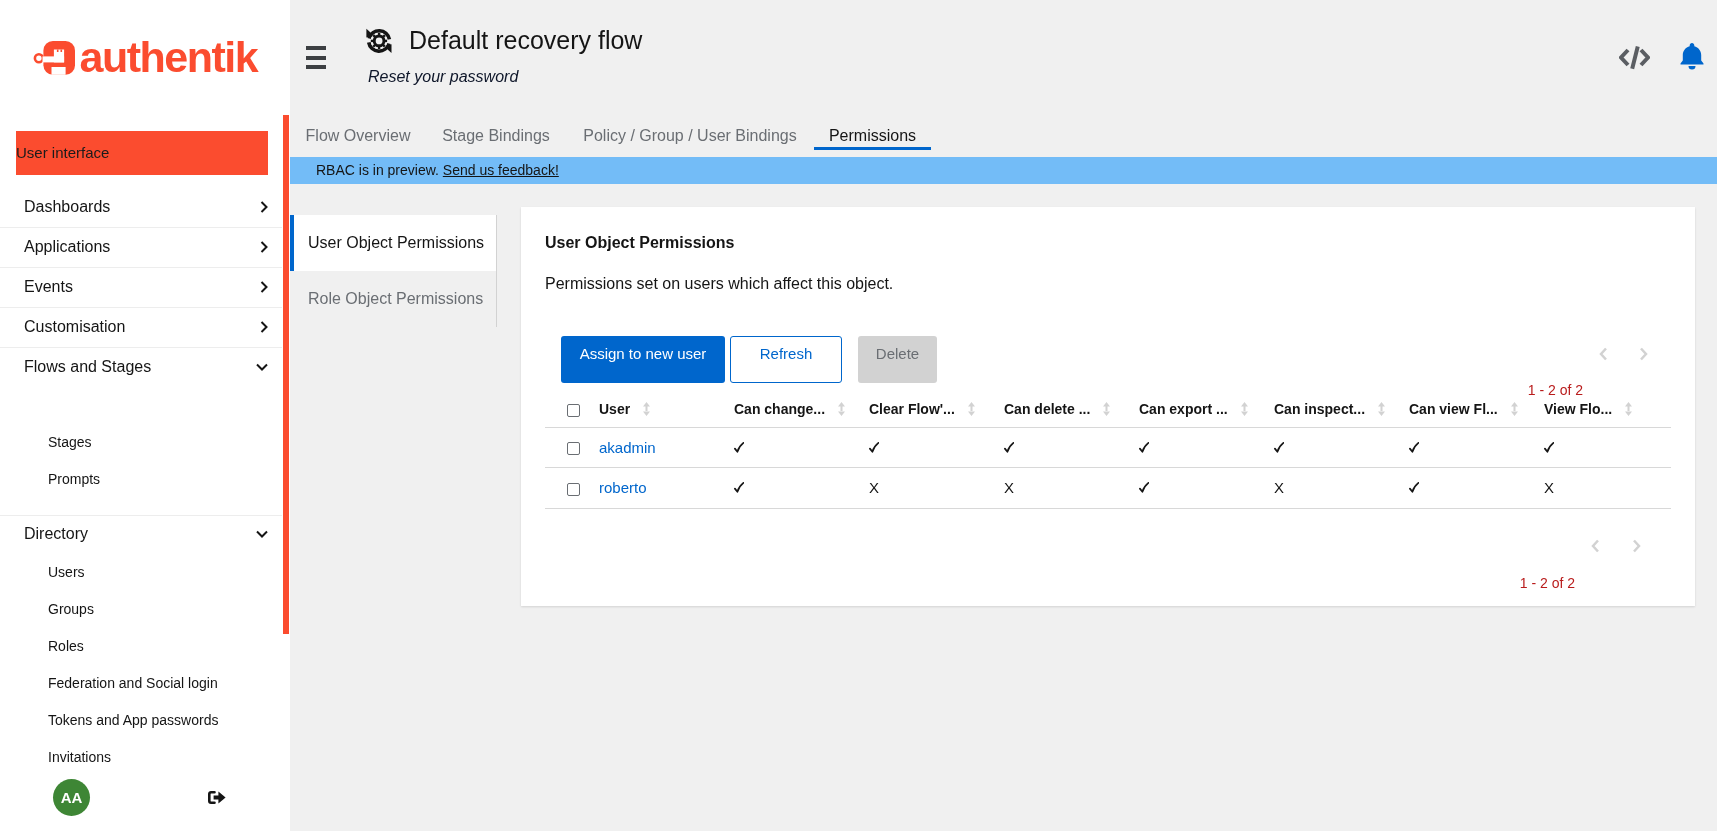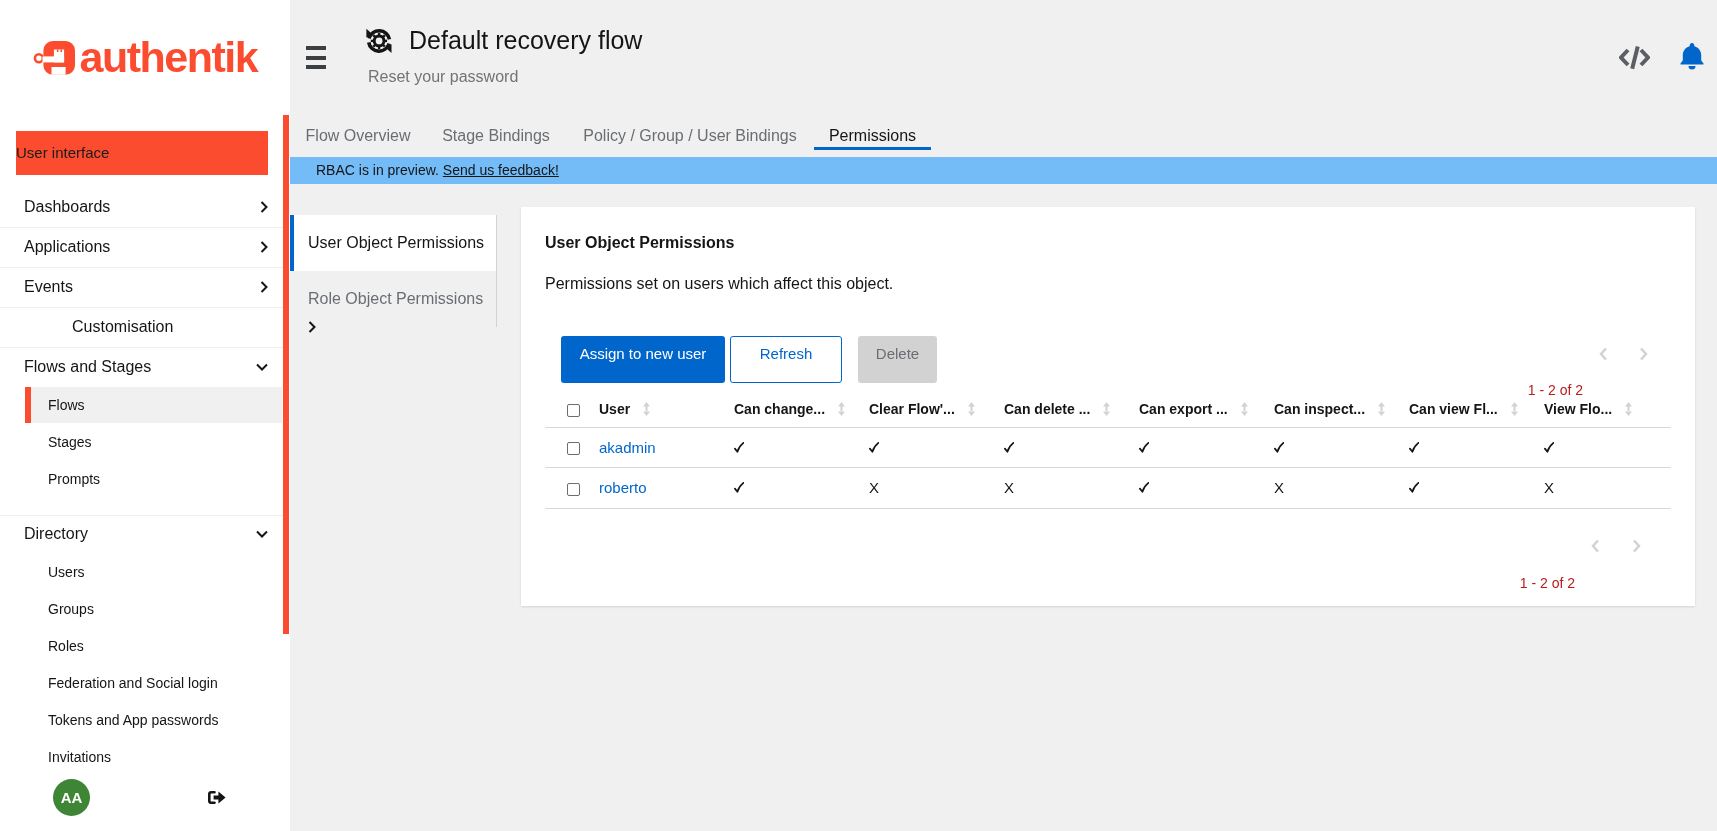--- a/index.html
+++ b/index.html
@@ -16,21 +16,21 @@
 .navsub { position:absolute; left:0; width:282px; height:37px; color:#151515; font-size:14px; line-height:37px; padding-left:48px; }
 .navsep { position:absolute; left:0; width:282px; height:1px; background:#ededed; }
 .chev { position:absolute; right:14px; top:50%; margin-top:-6px; }
 #flowsactive { position:absolute; left:25px; top:387px; width:257px; height:36px; background:#f0f0f0; border-left:6px solid #fb4c2f; color:#151515; font-size:14px; line-height:36px; padding-left:17px; }
 #avatar { position:absolute; left:53px; top:779px; width:37px; height:37px; border-radius:50%; background:#3e8635; color:#fff; font-size:15px; font-weight:bold; text-align:center; line-height:37px; }
 
 
 #hamburger { position:absolute; left:306px; top:46px; width:20px; height:23px; }
 #hamburger div { position:absolute; left:0; width:20px; height:4px; background:#3c3f42; }
 #pagetitle { position:absolute; left:409px; top:26px; font-size:25px; color:#151515; line-height:28px; }
-#pagesub { position:absolute; left:368px; top:68px; font-size:16px; color:#737373; line-height:18px; }
+#pagesub { position:absolute; left:368px; top:68px; font-size:16px; color:#0f172a; line-height:18px;font-style:italic; }
 
 
 .tab { position:absolute; top:120px; height:36px; font-size:16px; color:#6a6e73; text-align:center; line-height:31px; }
 .tab.active { color:#151515; }
 #tabline { position:absolute; left:814px; top:147px; width:117px; height:3px; background:#0066cc; }
 #banner { position:absolute; left:290px; top:157px; width:1427px; height:27px; background:#73bcf7; color:#151515; font-size:14px; line-height:27px; padding-left:26px; }
 #banner a { color:#151515; text-decoration:underline; }
 
 
 #vtab1 { position:absolute; left:290px; top:215px; width:207px; height:56px; background:#fff; border-left:4px solid #0066cc; font-size:16px; color:#151515; line-height:56px; padding-left:14px; }
@@ -81,28 +81,27 @@
         </svg></div>
     <div class="navsep" style="top:227px;"></div>
     <div class="navitem" style="top:227px;">Applications<svg class="chev" width="8" height="12" viewBox="0 0 8 12">
           <path d="M1.5 1 L6.5 6 L1.5 11" fill="none" stroke="#151515" stroke-width="2"></path>
         </svg></div>
     <div class="navsep" style="top:267px;"></div>
     <div class="navitem" style="top:267px;">Events<svg class="chev" width="8" height="12" viewBox="0 0 8 12">
           <path d="M1.5 1 L6.5 6 L1.5 11" fill="none" stroke="#151515" stroke-width="2"></path>
         </svg></div>
     <div class="navsep" style="top:307px;"></div>
-    <div class="navitem" style="top:307px;margin-left:48px;">Customisation<svg class="chev" width="8" height="12" viewBox="0 0 8 12">
+    <div class="navitem" style="top:307px;">Customisation<svg class="chev" width="8" height="12" viewBox="0 0 8 12">
           <path d="M1.5 1 L6.5 6 L1.5 11" fill="none" stroke="#151515" stroke-width="2"></path>
         </svg></div>
     <div class="navsep" style="top:347px;"></div>
     <div class="navitem" style="top:347px;">Flows and Stages<svg class="chev" width="12" height="8" viewBox="0 0 12 8" style="margin-top:-4px;">
           <path d="M1 1.5 L6 6.5 L11 1.5" fill="none" stroke="#151515" stroke-width="2"></path>
         </svg></div>
-    <div id="flowsactive">Flows</div>
     <div class="navsub" style="top:424px;">Stages</div>
     <div class="navsub" style="top:461px;">Prompts</div>
     <div class="navsep" style="top:515px;"></div>
     <div class="navitem" style="top:514px;">Directory<svg class="chev" width="12" height="8" viewBox="0 0 12 8" style="margin-top:-4px;">
           <path d="M1 1.5 L6 6.5 L11 1.5" fill="none" stroke="#151515" stroke-width="2"></path>
         </svg></div>
     <div class="navsub" style="top:554px;">Users</div>
     <div class="navsub" style="top:591px;">Groups</div>
     <div class="navsub" style="top:628px;">Roles</div>
     <div class="navsub" style="top:665px;">Federation and Social login</div>

